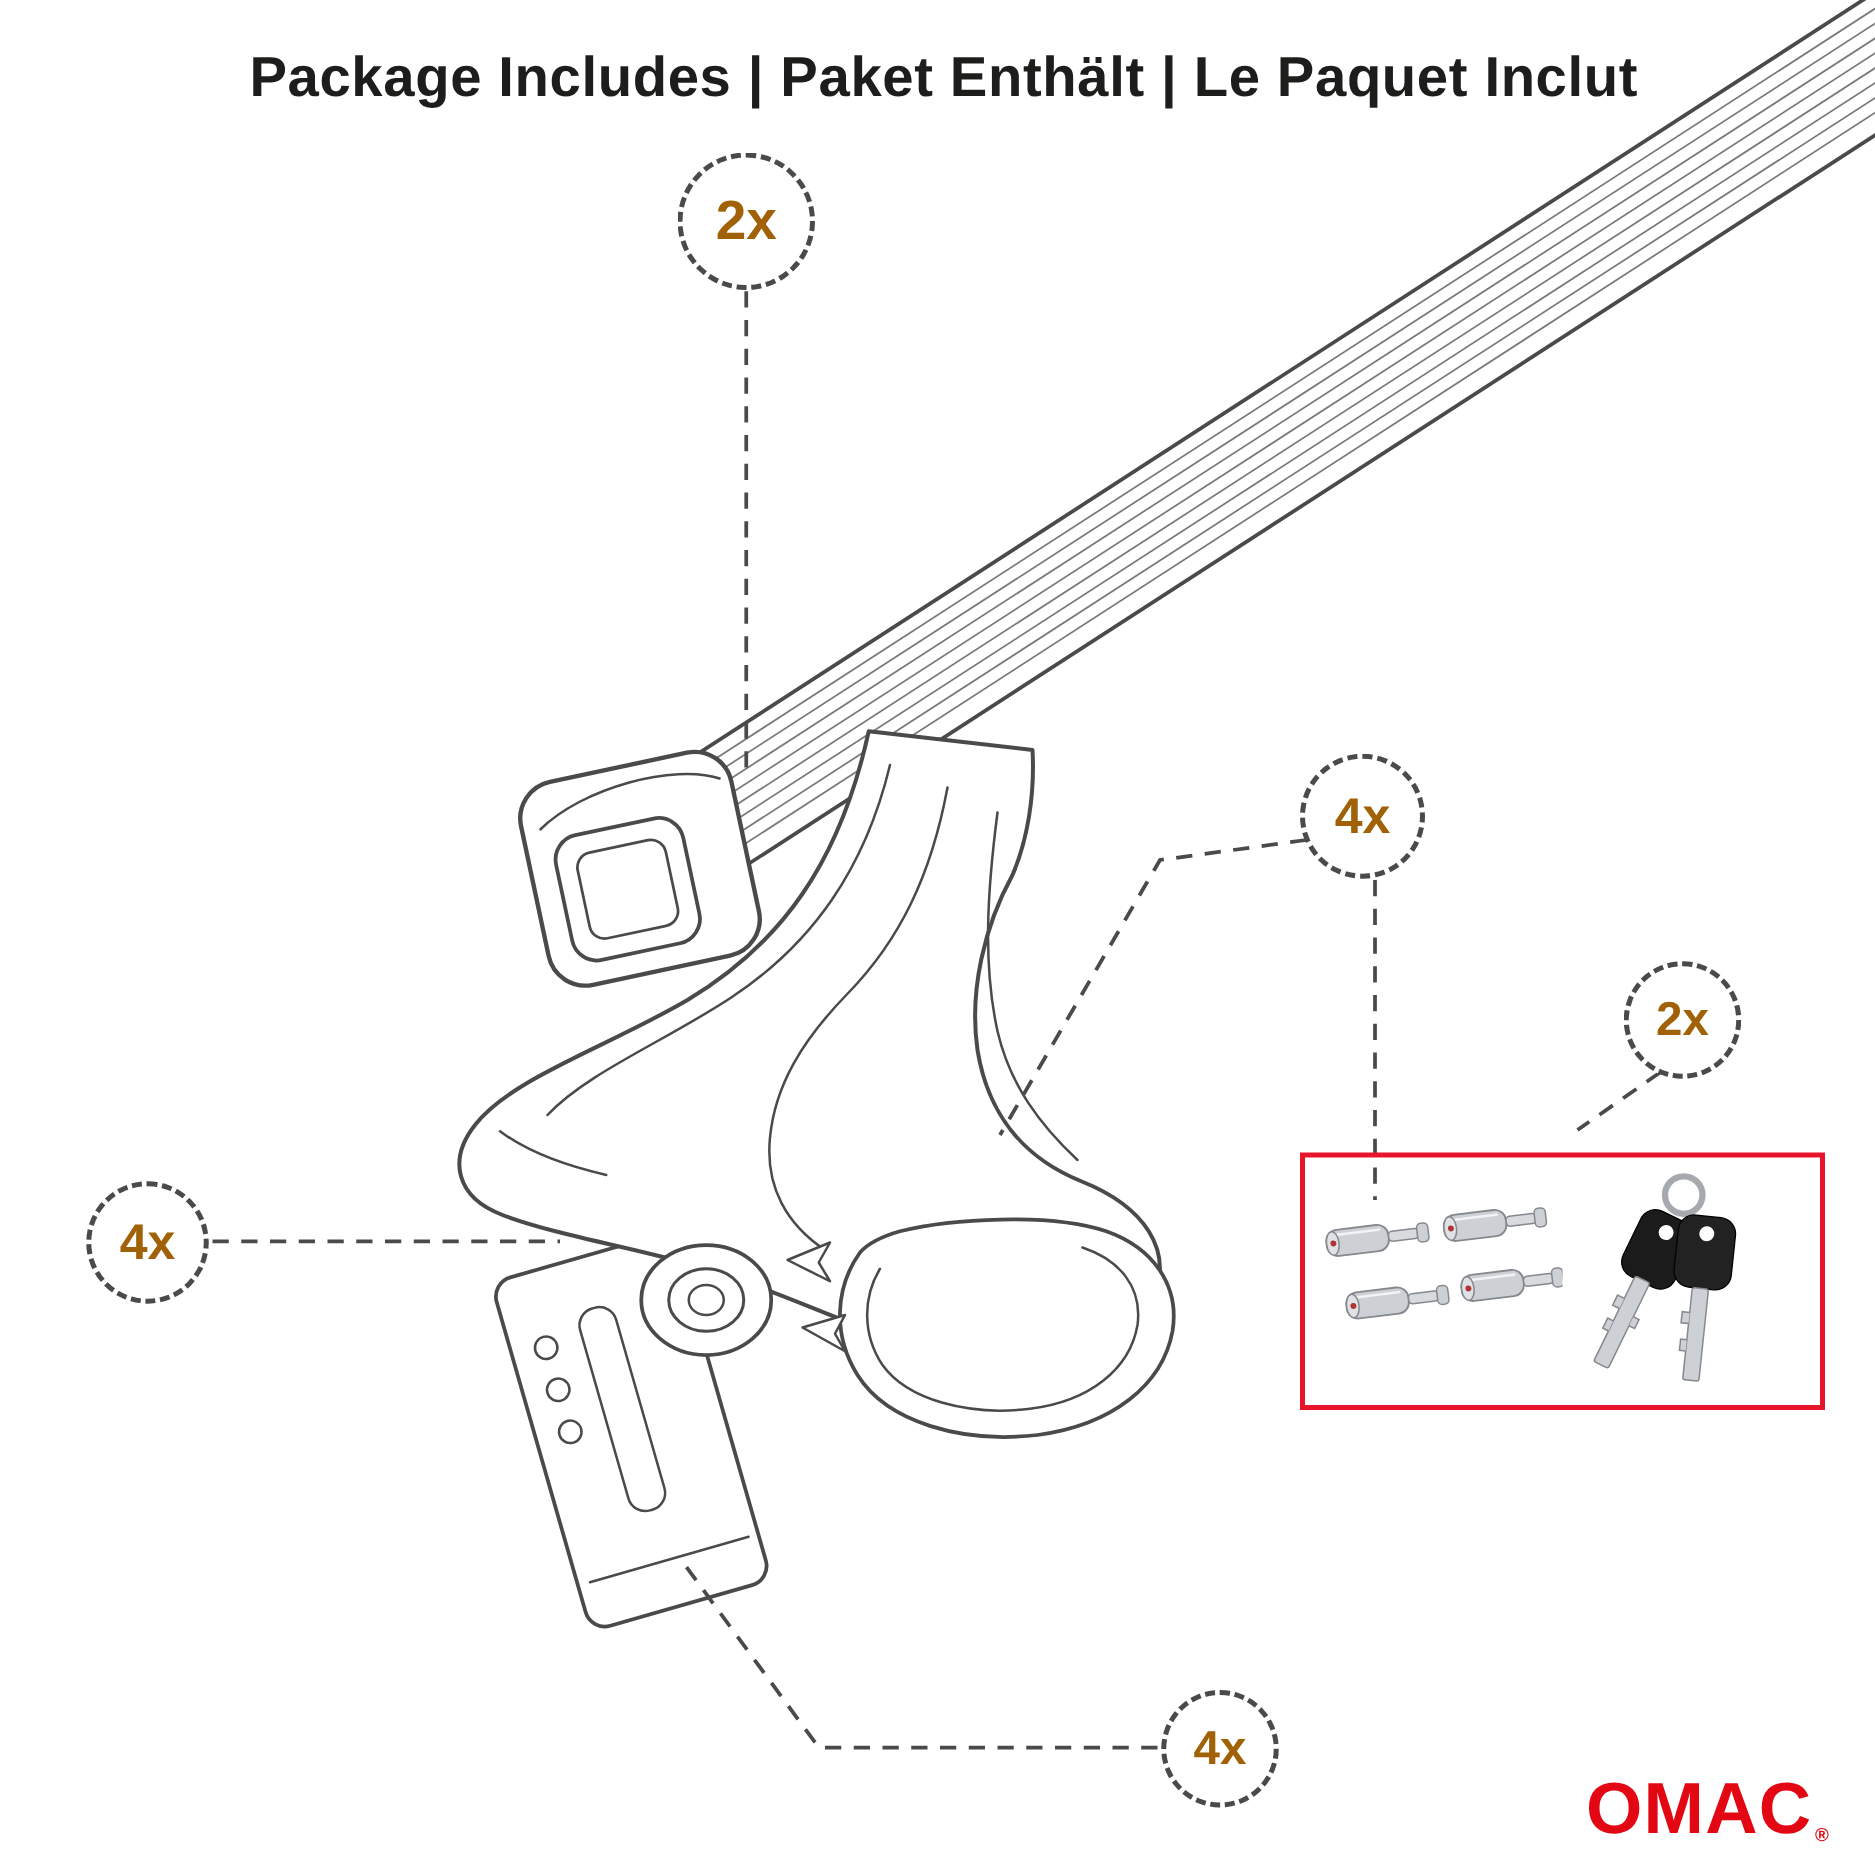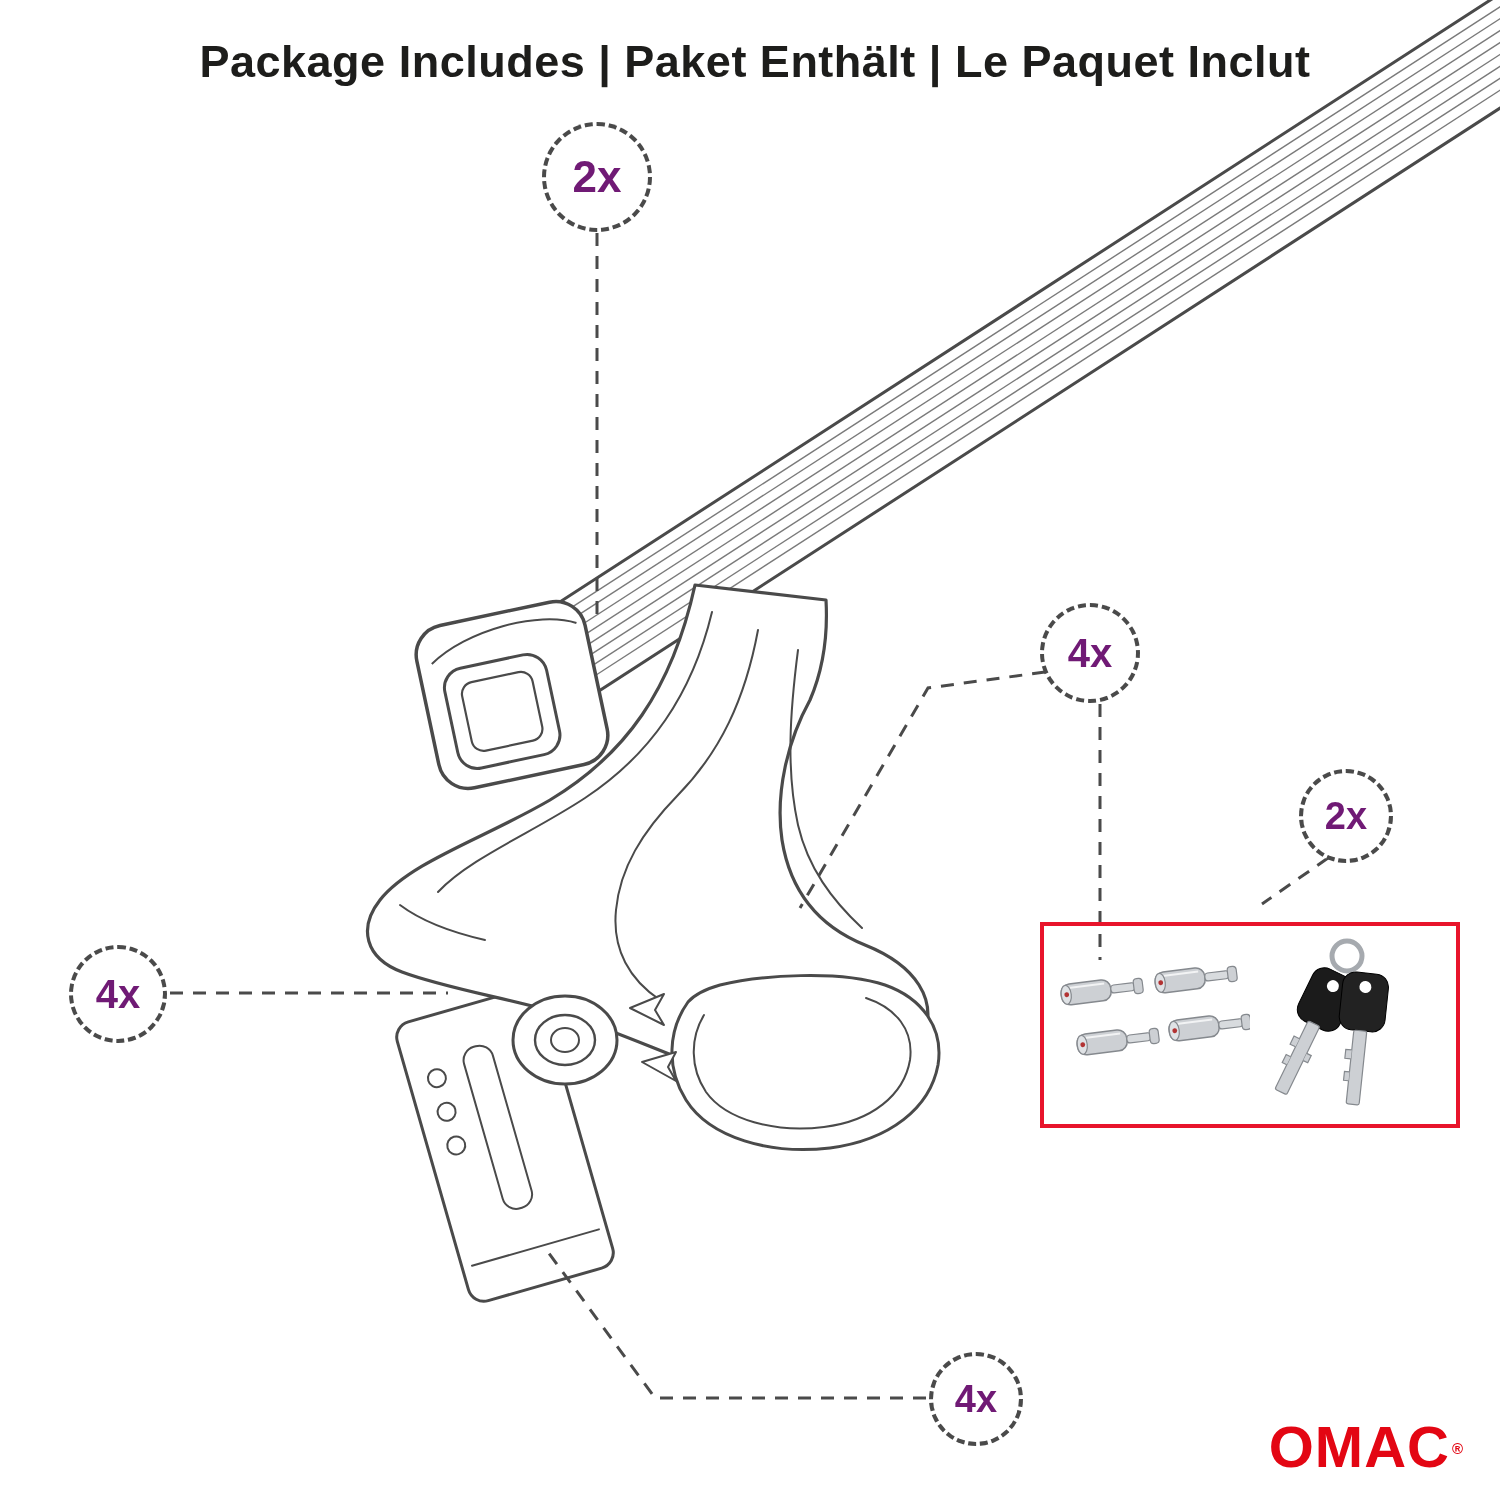--- a/index.html
+++ b/index.html
@@ -10,38 +10,38 @@
   }
   .title {
     position:absolute; top:36px; left:0; width:100%;
     text-align:center; font-size:45px; font-weight:600;
     color:#1d1d1b; letter-spacing:0.5px;padding-left:10px;
   }
   .illustration { position:absolute; left:0; top:0; width:1500px; height:1500px; }
   .callout {
     position:absolute; border:4px dashed #4a4a4a; border-radius:50%;
     background:#ffffff; display:flex; align-items:center; justify-content:center;
-    font-weight:700; color:#701a75;
+    font-weight:700; color:#a16207;
   }
   .co-crossbar  { left:542px;  top:122px;  width:110px; height:110px; font-size:44px; }
   .co-lockbolts { left:1040px; top:603px;  width:100px; height:100px; font-size:40px; }
   .co-keys      { left:1299px; top:769px;  width:94px;  height:94px;  font-size:38px; }
   .co-foot      { left:69px;   top:945px;  width:98px;  height:98px;  font-size:40px; }
   .co-clamp     { left:929px;  top:1352px; width:94px;  height:94px;  font-size:38px; }
   .parts-box {
     position:absolute; left:1040px; top:922px; width:420px; height:206px;
     border:4px solid #e8142b; background:transparent;
     display:flex; align-items:center; justify-content:space-between;
     padding:4px 6px;
   }
   .part-img { flex:1; height:100%; display:flex; align-items:center; justify-content:center; }
   .logo {
     position:absolute; right:36px; bottom:24px;
     color:#e30613; font-weight:800; font-size:58px; letter-spacing:1px;
-    display:flex; align-items:center; line-height:1;
+    display:flex; align-items:flex-end; line-height:1;
   }
   .logo sup { font-size:15px; margin-top:2px; margin-left:2px; font-weight:700; }
 </style>
 </head>
 <body>
 
 <div class="page">
 
   <div class="title">Package Includes | Paket Enthält | Le Paquet Inclut</div>
 

